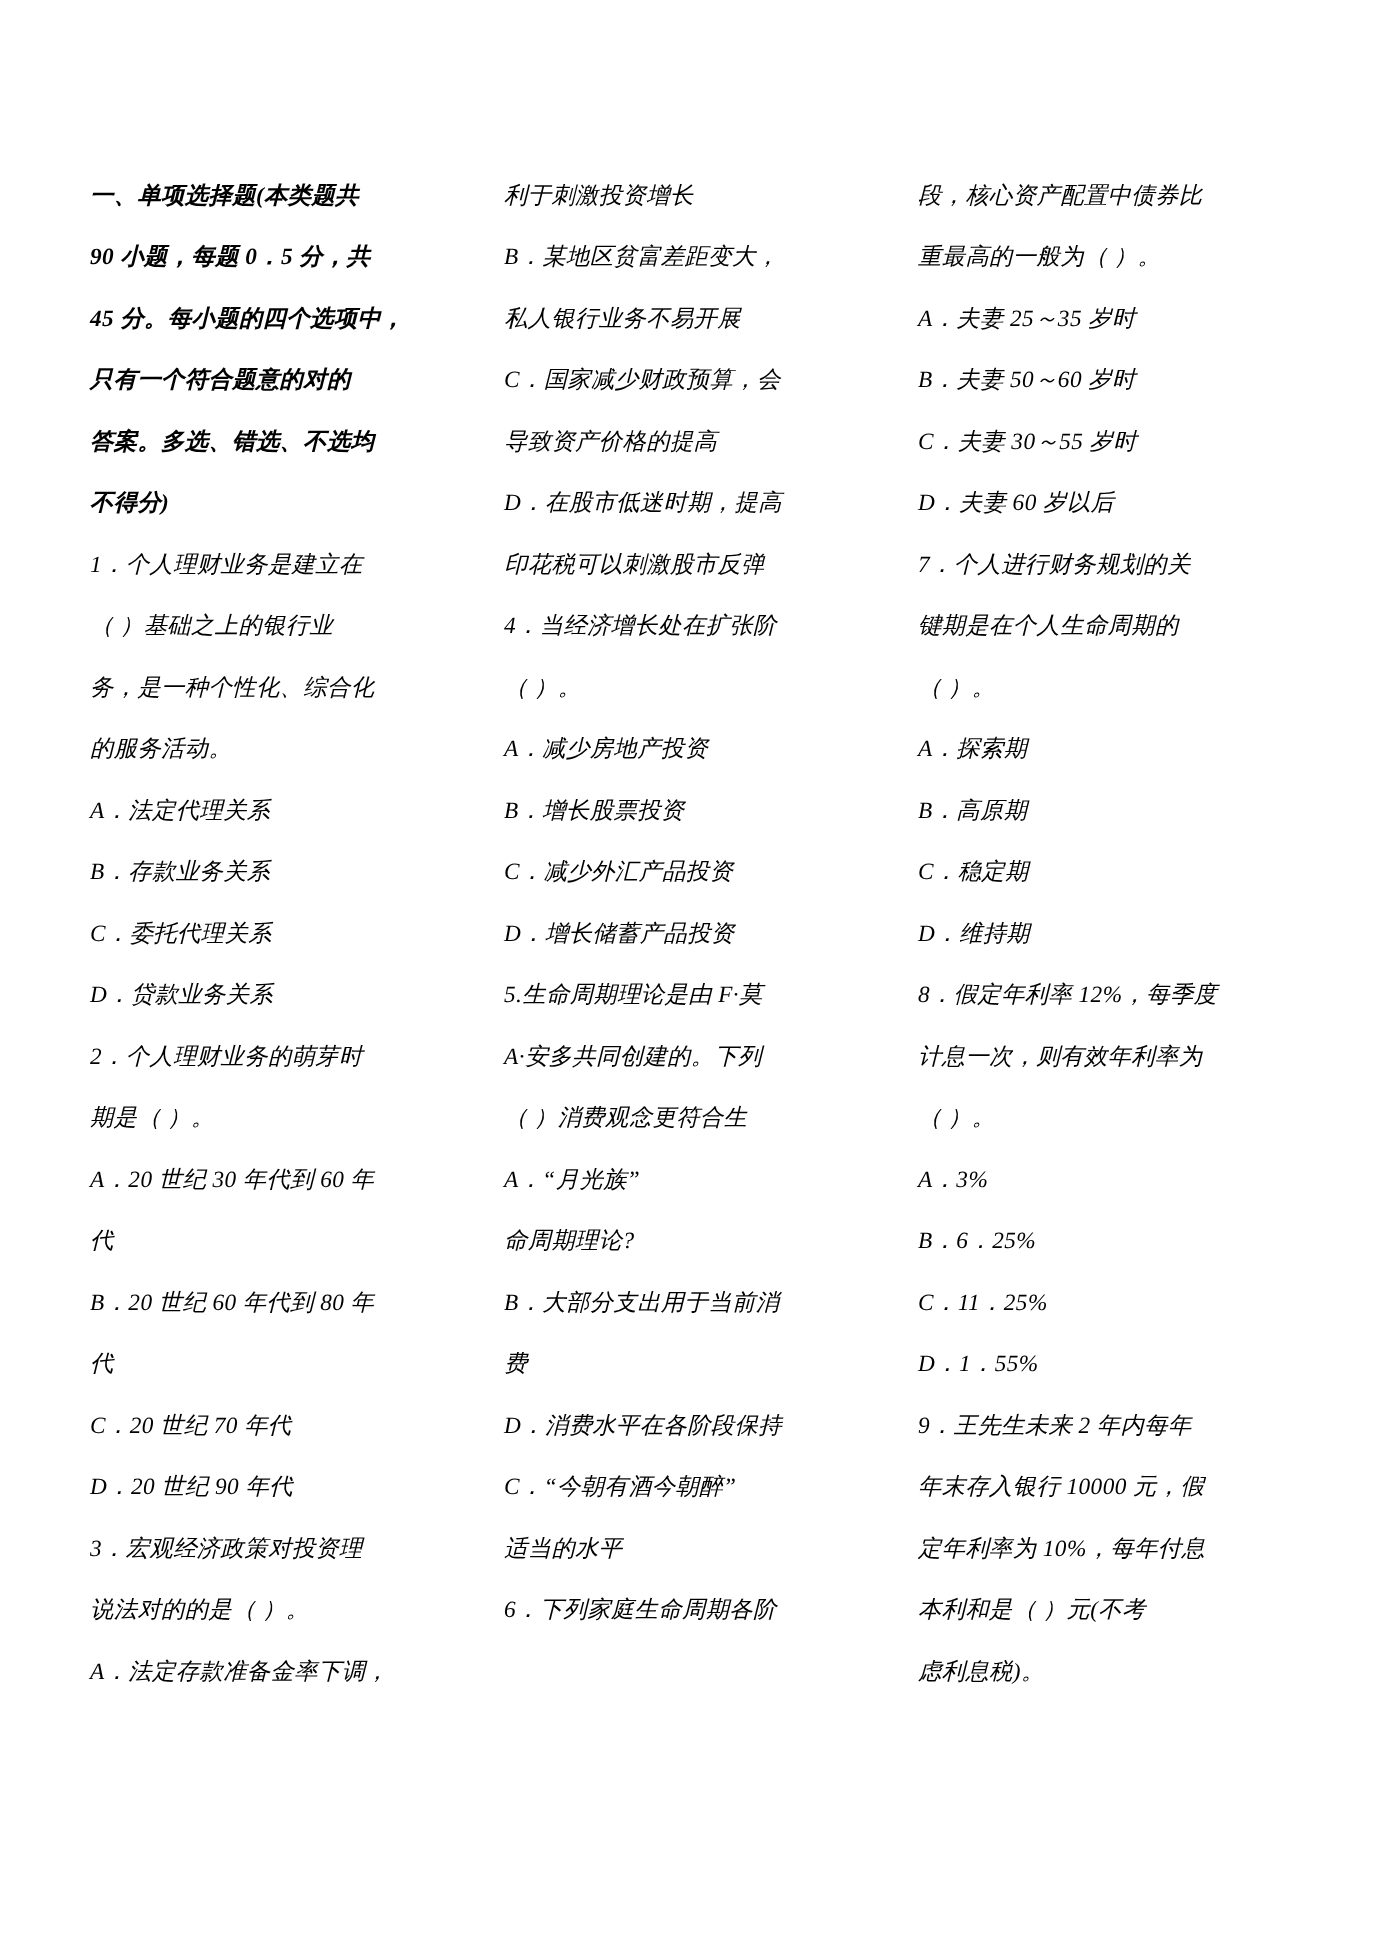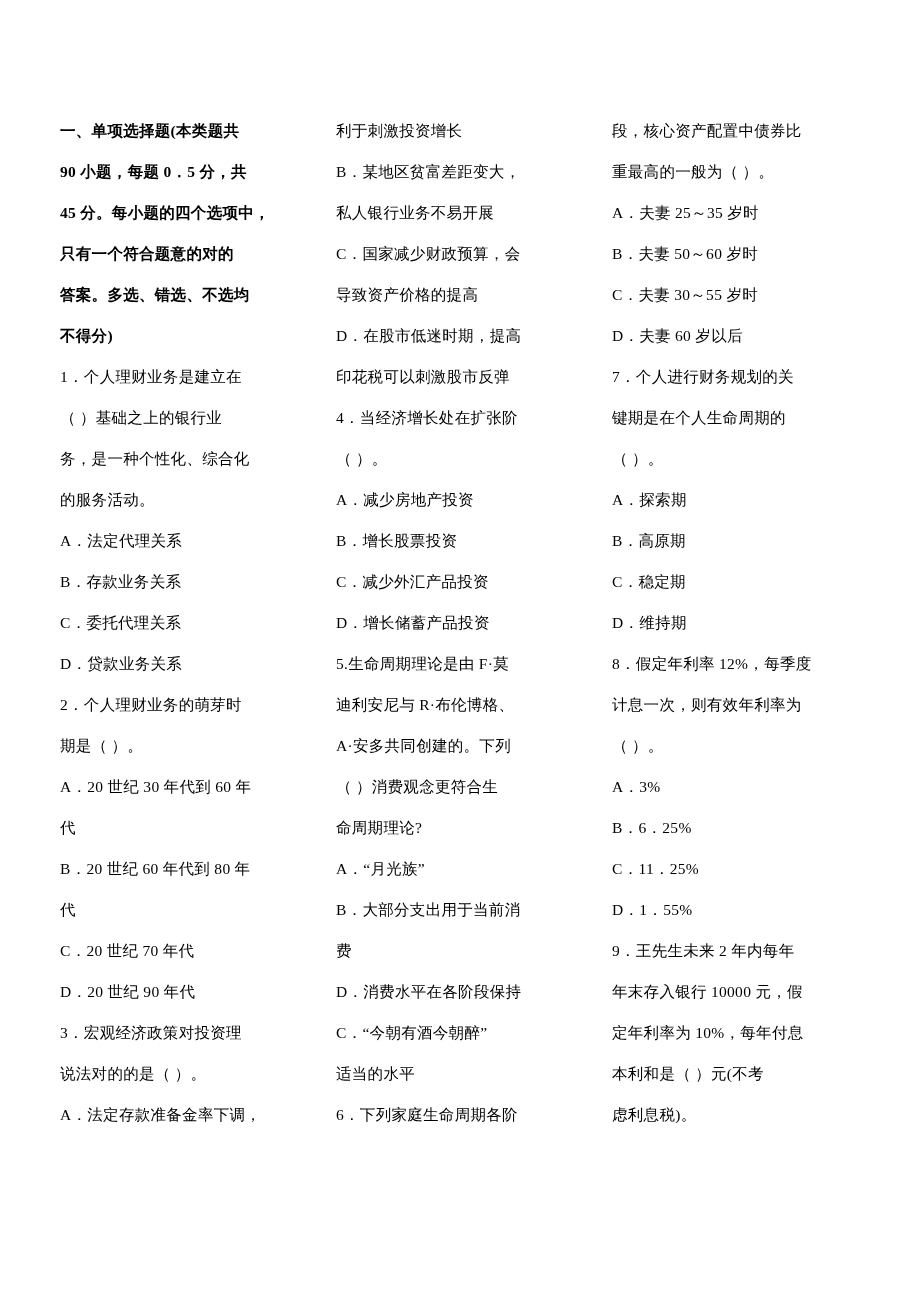--- a/index.html
+++ b/index.html
@@ -14,20 +14,21 @@
     color: #000000;
     overflow: hidden;
   }
   .page {
     position: relative;
     width: 920px;
     height: 1302px;
     box-sizing: border-box;
     padding: 110px 60px 40px 60px;
     background: #ffffff;
+    font-style: italic;
   }
   .columns {
     display: flex;
     flex-direction: row;
     justify-content: flex-start;
     align-items: flex-start;
     gap: 38px;
   }
   .column {
     width: 238px;
@@ -86,25 +87,24 @@
       <div class="line">导致资产价格的提高</div>
       <div class="line">D．在股市低迷时期，提高</div>
       <div class="line">印花税可以刺激股市反弹</div>
       <div class="line">4．当经济增长处在扩张阶</div>
       <div class="line">（     ）。</div>
       <div class="line">A．减少房地产投资</div>
       <div class="line">B．增长股票投资</div>
       <div class="line">C．减少外汇产品投资</div>
       <div class="line">D．增长储蓄产品投资</div>
       <div class="line">5.生命周期理论是由 F·莫</div>
-      <div class="line">迪利安尼与 R·布伦博格、</div>
       <div class="line">A·安多共同创建的。下列</div>
       <div class="line">（     ）消费观念更符合生</div>
+      <div class="line">A．“月光族”</div>
       <div class="line">命周期理论?</div>
-      <div class="line">A．“月光族”</div>
       <div class="line">B．大部分支出用于当前消</div>
       <div class="line">费</div>
       <div class="line">D．消费水平在各阶段保持</div>
       <div class="line">C．“今朝有酒今朝醉”</div>
       <div class="line">适当的水平</div>
       <div class="line">6．下列家庭生命周期各阶</div>
     </div>
 
     <div class="column">
       <div class="line">段，核心资产配置中债券比</div>

